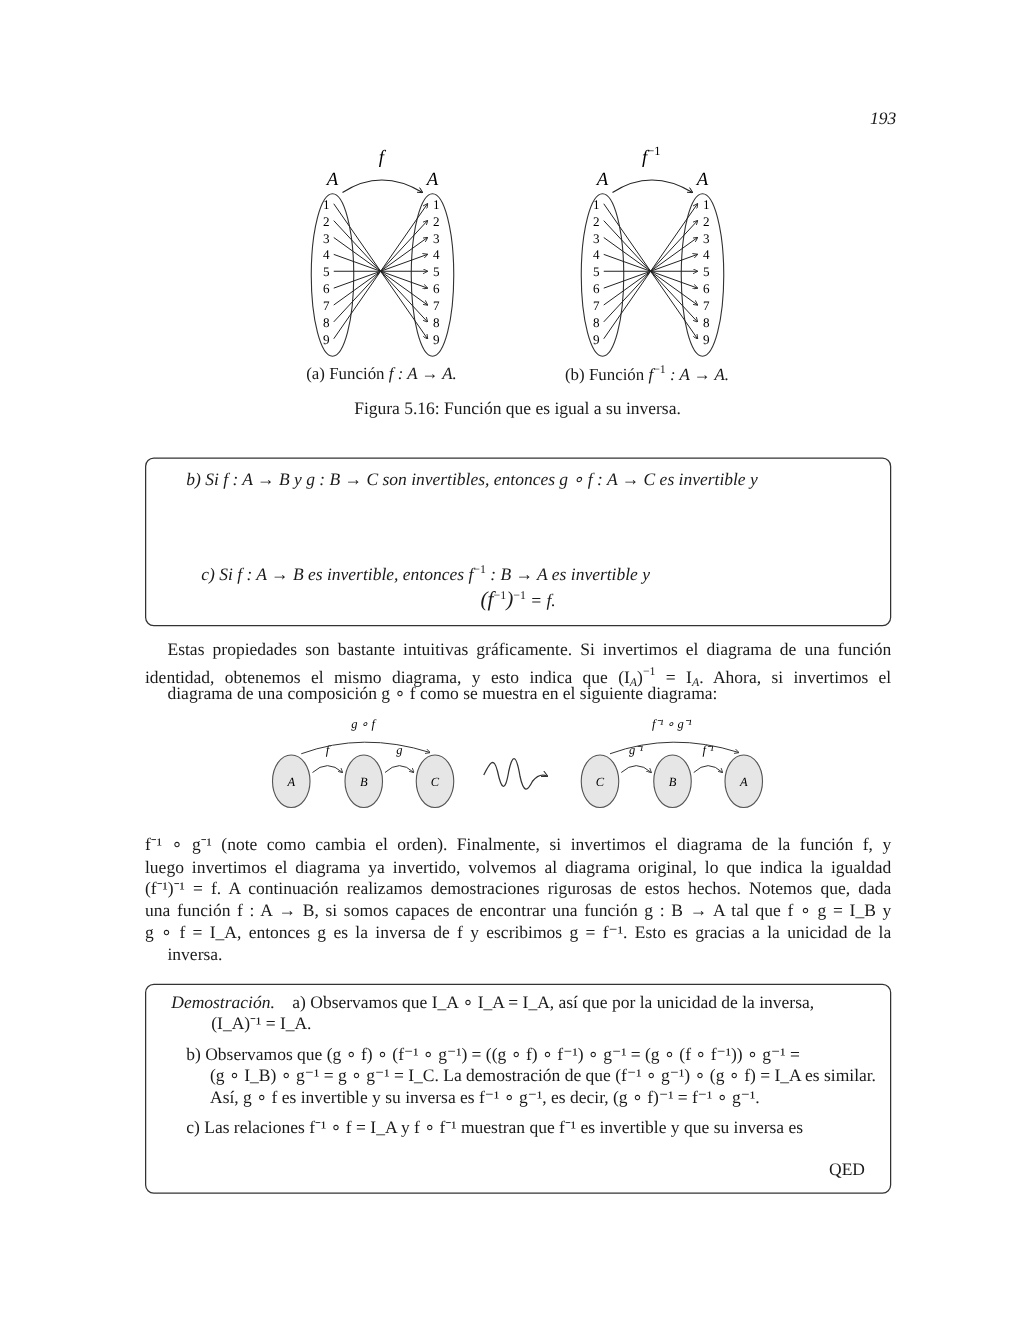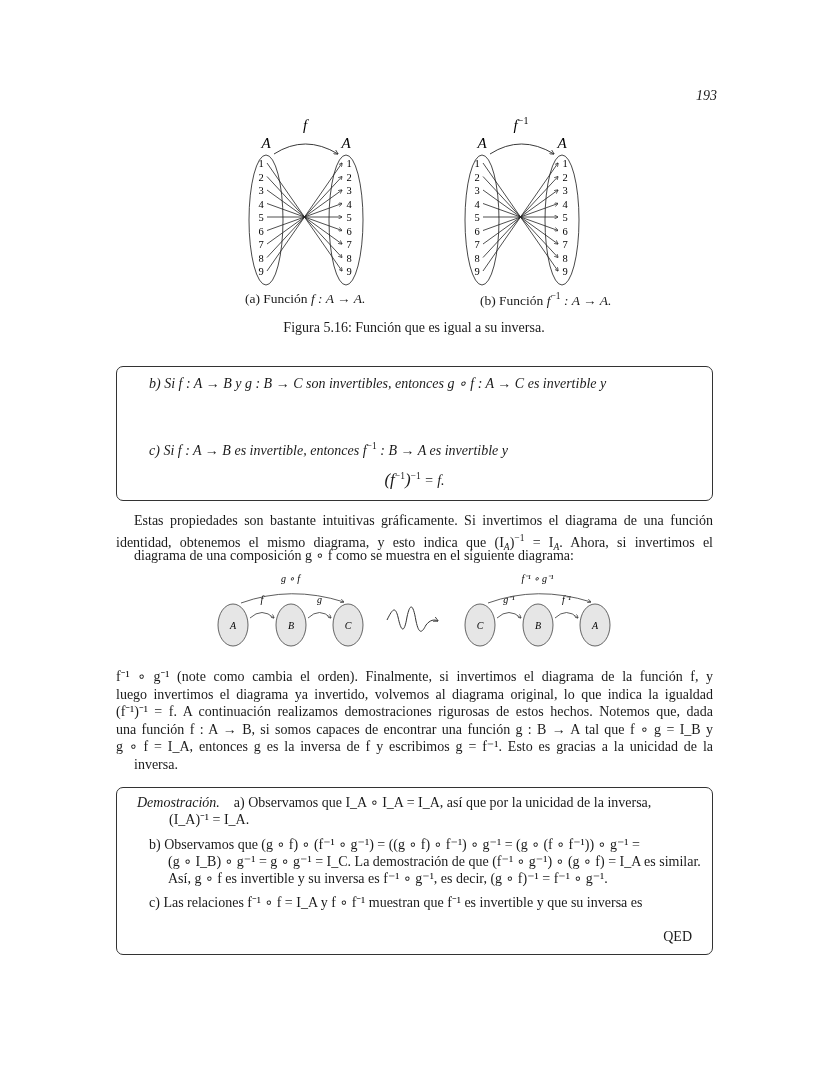--- a/index.html
+++ b/index.html
@@ -133,30 +133,30 @@
       <line x1="27" y1="132" x2="102" y2="78" stroke="#222" stroke-width="0.8" marker-end="url(#ah2)"></line>
       <line x1="27" y1="145.5" x2="102" y2="64.5" stroke="#222" stroke-width="0.8" marker-end="url(#ah2)"></line>
       <line x1="27" y1="159" x2="102" y2="51" stroke="#222" stroke-width="0.8" marker-end="url(#ah2)"></line>
     </g>
 </svg>
 
 <div class="subcap" style="left:245px;">
   <span>(a) Función</span>
   <i>f : A → A.</i>
 </div>
-<div class="subcap" style="left:452px;margin-left:28px;">
+<div class="subcap" style="left:452px;">
   <span>(b) Función</span>
   <i>f</i><span style="font-size:9.5px; vertical-align:6px;">−1</span>
   <i>: A → A.</i>
 </div>
 <div class="figcap">Figura 5.16: Función que es igual a su inversa.</div>
 
 <div class="box thm-box">
   <div class="thm-line" style="top:8px;">b) Si f : A → B y g : B → C son invertibles, entonces g ∘ f : A → C es invertible y</div>
-  <div class="thm-line" style="top:74px;">
+  <div class="thm-line" style="top:84px;margin-left:12px;">
     <span>c) Si f : A → B es invertible, entonces f</span><span class="up">−1</span><span> : B → A es invertible y</span>
   </div>
   <div class="eq" style="top:103px;">
     <span style="font-size:17px;">(f</span><span class="up">−1</span><span style="font-size:17px;">)</span><span class="up">−1</span><span> = f.</span>
   </div>
 </div>
 
 <div class="para" style="top:512px;">
   <span class="ln indent">Estas propiedades son bastante intuitivas gráficamente. Si invertimos el diagrama de una función</span>
   <span class="ln"><span>identidad, obtenemos el mismo diagrama, y esto indica que (I</span><span class="sub">A</span><span>)</span><span class="up">−1</span><span> = I</span><span class="sub">A</span><span>. Ahora, si invertimos el</span></span>

